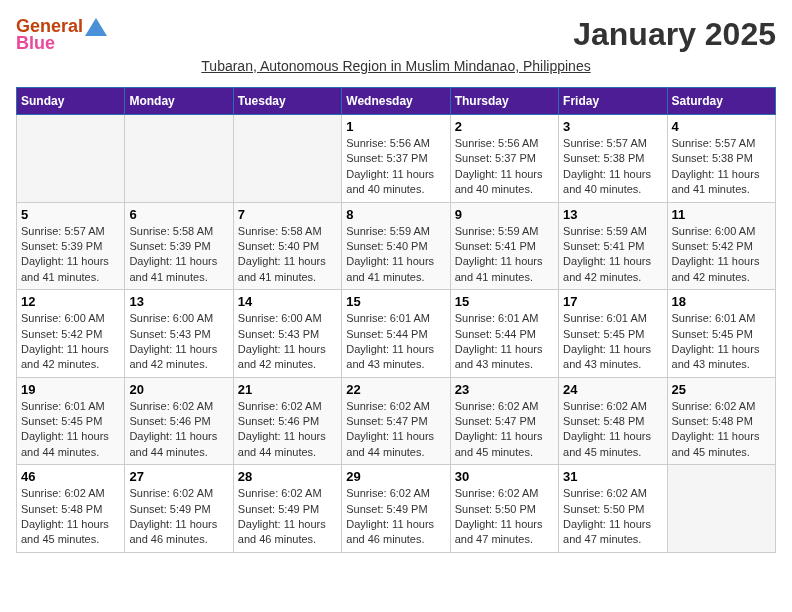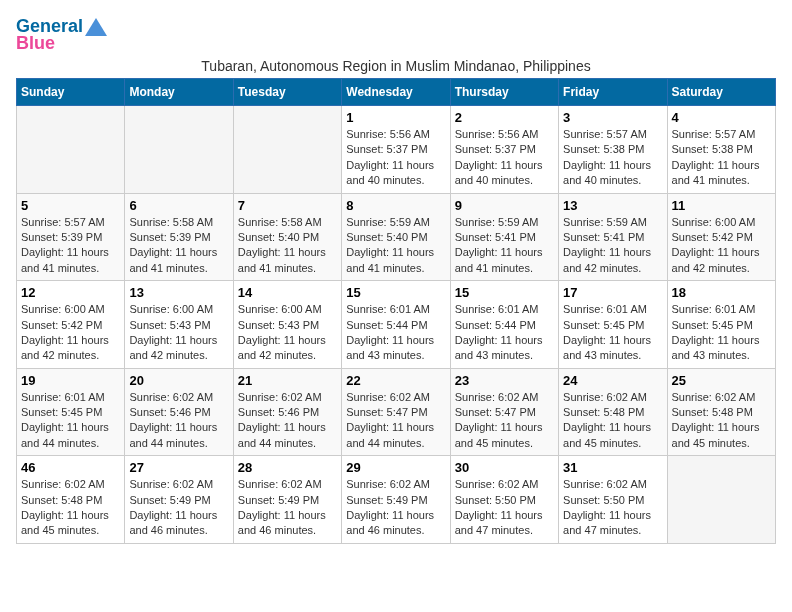--- a/index.html
+++ b/index.html
@@ -24,29 +24,30 @@
     .month-title {
       font-size: 32px;
       font-weight: bold;
       color: #333;
       text-align: right;
     }
     .subtitle {
       text-align: center;
       font-size: 14px;
       color: #333;
-      margin-bottom: 4px;
+      margin-bottom: 13px;
+      text-decoration: underline;
     }
     .calendar {
       width: 100%;
       border-collapse: collapse;
       font-size: 11px;
     }
     .calendar th {
-      background-color: #0369a1;
+      background-color: #4c1d95;
       color: #fff;
       padding: 6px 4px;
       text-align: left;
       font-size: 12px;
       border: 1px solid #2b6cb0;
     }
     .calendar td {
       border: 1px solid #ccc;
       vertical-align: top;
       padding: 4px;
@@ -74,27 +75,28 @@
     .calendar tr:nth-child(even) td.empty {
       background: #f0f0f0;
     }
   </style>
 </head>
 <body>
 
 <div class="header">
   <div class="logo">
     <div style="display:flex;align-items:center;">
-      <span style="font-size:18px;font-weight:bold;color:#0369a1;">General</span>
+      <span style="font-size:18px;font-weight:bold;color:#c2410c;">General</span>
       <svg width="22" height="18" viewBox="0 0 22 18" style="margin-left:2px;">
         <polygon points="0,18 11,0 22,18" fill="#4a90d9"></polygon>
       </svg>
     </div>
     <span style="font-size:18px;font-weight:bold;color:#ec4899;margin-top:-4px;">Blue</span>
   </div>
+  <div class="month-title">January 2025</div>
 </div>
 
 <div class="subtitle">Tubaran, Autonomous Region in Muslim Mindanao, Philippines</div>
 
 <table class="calendar">
   <thead>
     <tr>
     <th>Sunday</th>
         <th>Monday</th>
         <th>Tuesday</th>

